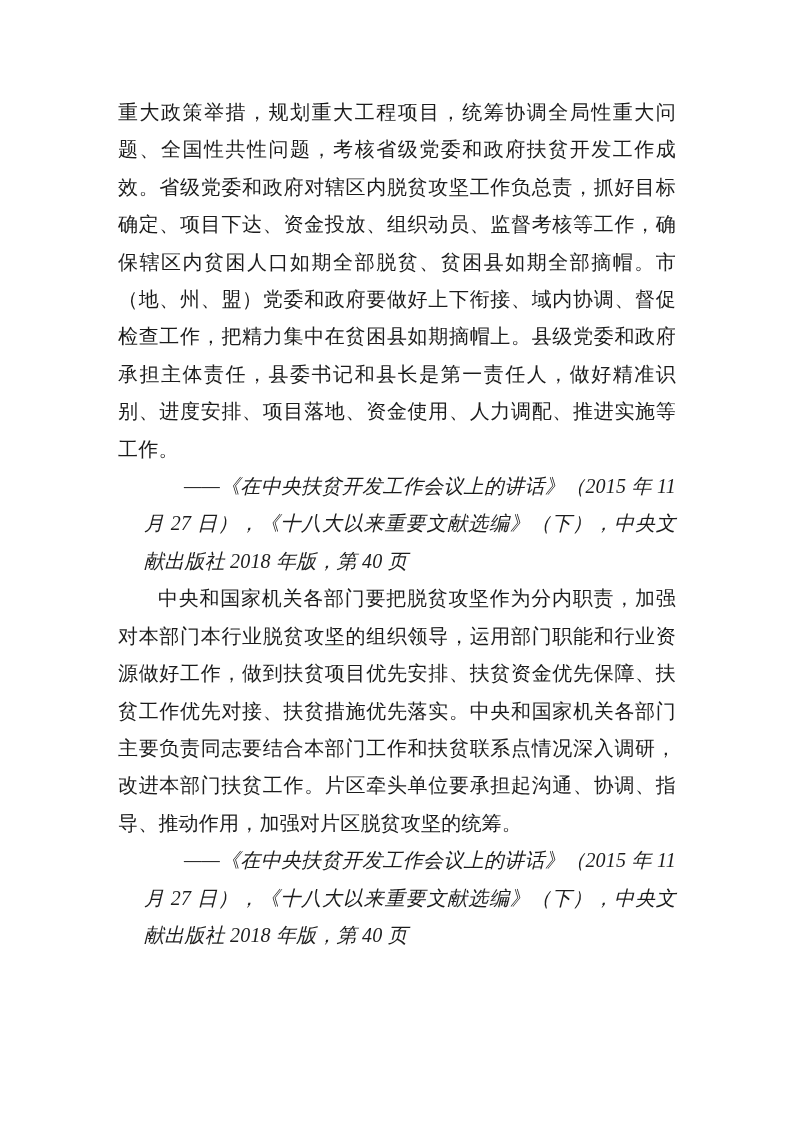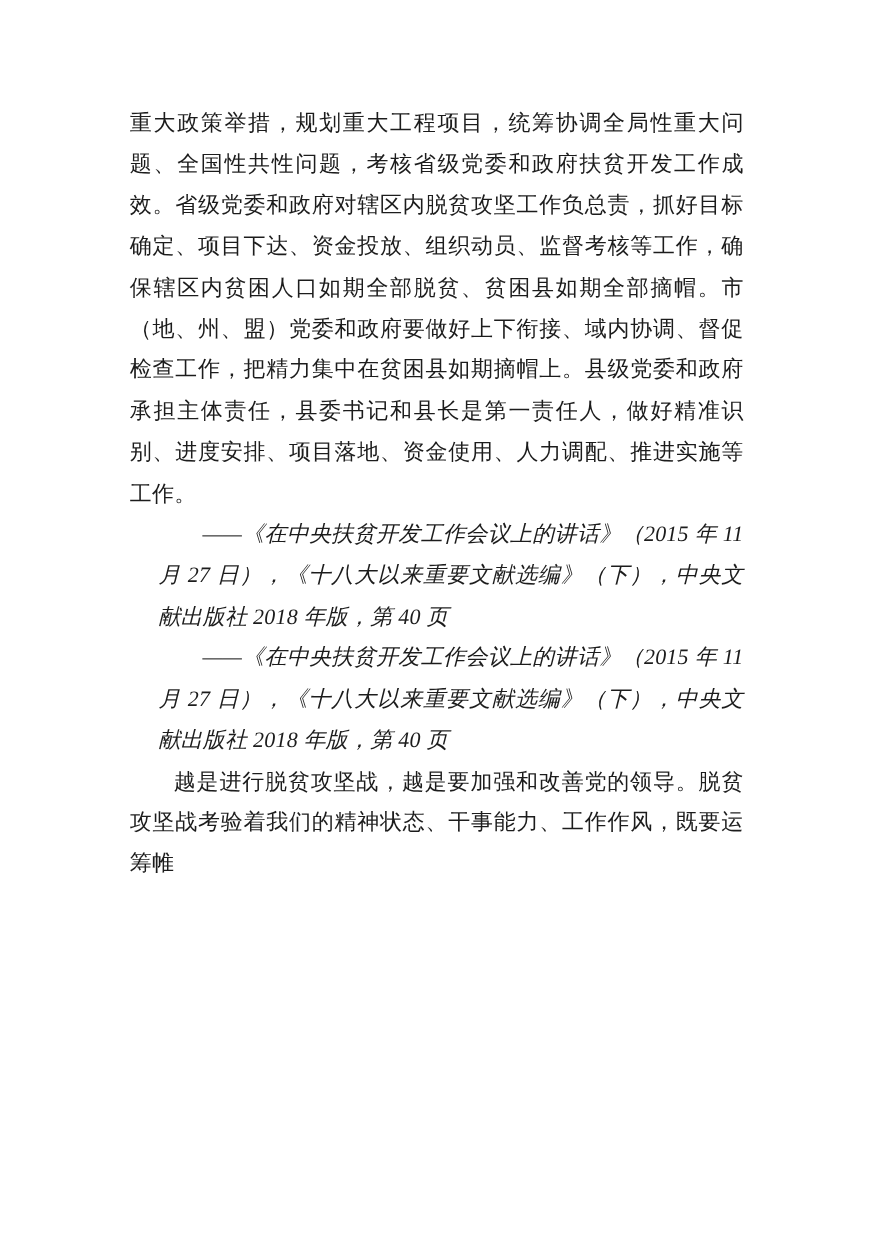--- a/index.html
+++ b/index.html
@@ -42,16 +42,16 @@
     margin-left: 26px;
   }
 </style>
 </head>
 <body>
 
 <div class="page">
   <div class="doc-body">
     <p class="body-par">重大政策举措，规划重大工程项目，统筹协调全局性重大问题、全国性共性问题，考核省级党委和政府扶贫开发工作成效。省级党委和政府对辖区内脱贫攻坚工作负总责，抓好目标确定、项目下达、资金投放、组织动员、监督考核等工作，确保辖区内贫困人口如期全部脱贫、贫困县如期全部摘帽。市（地、州、盟）党委和政府要做好上下衔接、域内协调、督促检查工作，把精力集中在贫困县如期摘帽上。县级党委和政府承担主体责任，县委书记和县长是第一责任人，做好精准识别、进度安排、项目落地、资金使用、人力调配、推进实施等工作。</p>
     <p class="citation">——《在中央扶贫开发工作会议上的讲话》（2015 年 11 月 27 日），《十八大以来重要文献选编》（下），中央文献出版社 2018 年版，第 40 页</p>
+    <p class="body-par indent">中央和国家机关各部门要把脱贫攻坚作为分内职责，加强对本部门本行业脱贫攻坚的组织领导，运用部门职能和行业资源做好工作，做到扶贫项目优先安排、扶贫资金优先保障、扶贫工作优先对接、扶贫措施优先落实。中央和国家机关各部门主要负责同志要结合本部门工作和扶贫联系点情况深入调研，改进本部门扶贫工作。片区牵头单位要承担起沟通、协调、指导、推动作用，加强对片区脱贫攻坚的统筹。</p>
     <p class="citation">——《在中央扶贫开发工作会议上的讲话》（2015 年 11 月 27 日），《十八大以来重要文献选编》（下），中央文献出版社 2018 年版，第 40 页</p>
-    <p class="body-par indent">越是进行脱贫攻坚战，越是要加强和改善党的领导。脱贫攻坚战考验着我们的精神状态、干事能力、工作作风，既要运筹帷</p>
   </div>
 </div>
 
 </body></html>

